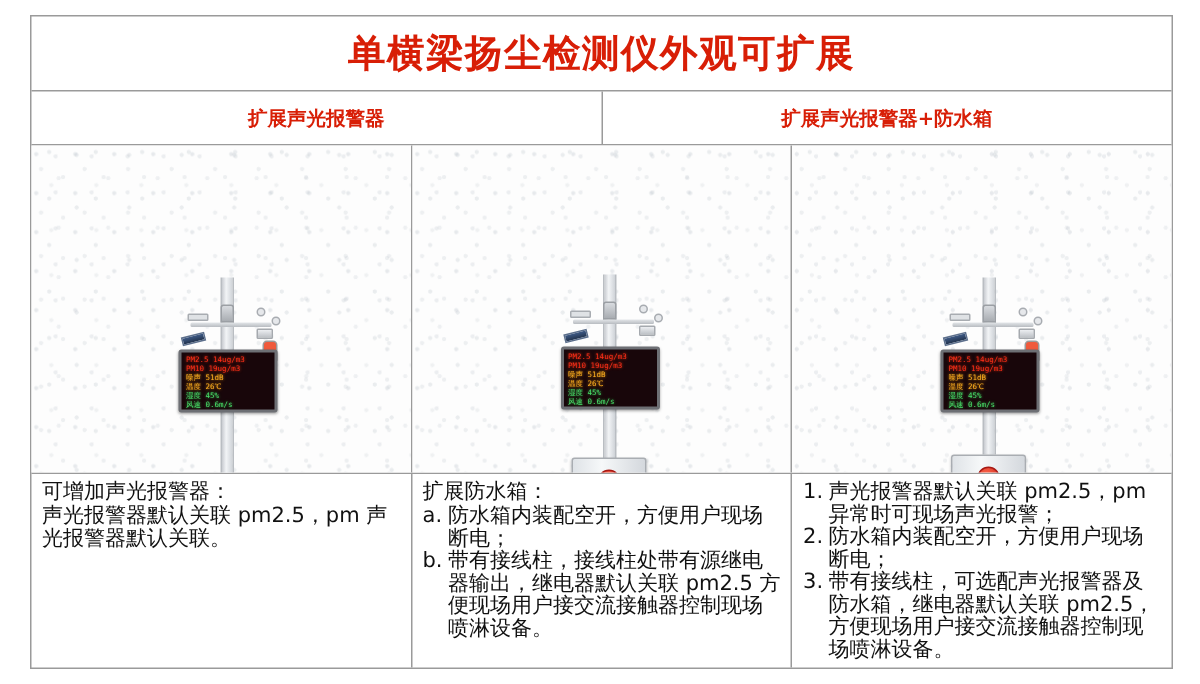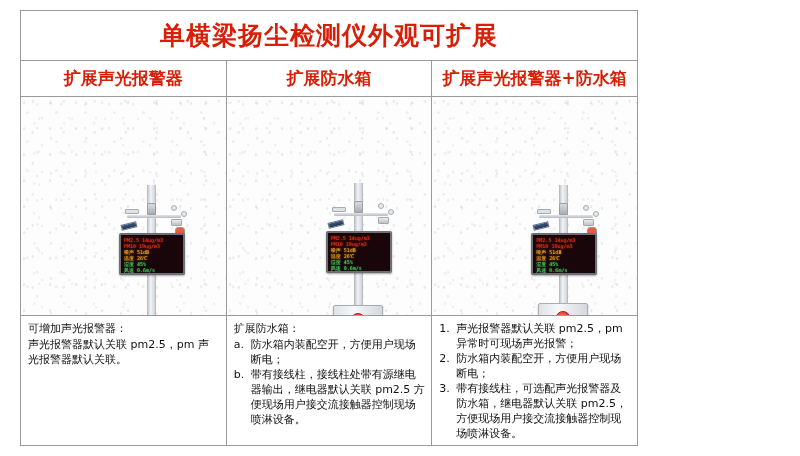--- a/index.html
+++ b/index.html
@@ -17,21 +17,21 @@
     position: relative;
     width: 800px;
     height: 456px;
     background: #ffffff;
     box-sizing: border-box;
   }
   .table {
     position: absolute;
     left: 20px;
     top: 10px;
-    width: 618px;
+    width: 762px;
     height: 436px;
     border: 1px solid #9a9a9a;
     box-sizing: border-box;
     display: flex;
     flex-direction: column;
     background: #fff;
   }
   .title-row {
     height: 52px;
     border-bottom: 1px solid #9a9a9a;
@@ -54,21 +54,21 @@
     box-sizing: border-box;
   }
   .header-cell {
     flex: 1;
     display: flex;
     align-items: center;
     justify-content: center;
     border-right: 1px solid #9a9a9a;
     box-sizing: border-box;
     color: #d81e06;
-    font-size: 17px;
+    font-size: 13px;
     font-weight: bold;
     font-family: "DejaVu Sans", sans-serif;
     text-align: center;
     padding: 0 4px;
   }
   .header-cell:last-child { border-right: none; text-align: right; }
 
   .image-row {
     height: 228px;
     display: flex;
@@ -202,21 +202,21 @@
     flex: 1;
     display: flex;
     box-sizing: border-box;
   }
   .text-cell {
     flex: 1;
     border-right: 1px solid #9a9a9a;
     box-sizing: border-box;
     padding: 5px 6px 4px 7px;
     font-family: "DejaVu Sans", sans-serif;
-    font-size: 11px;
+    font-size: 14px;
     line-height: 15px;
     color: #111;
   }
   .text-cell:last-child { border-right: none; }
   .text-head {
     margin-bottom: 1px;
   }
   .ordered {
     margin: 0;
     padding: 0;
@@ -241,21 +241,20 @@
 
 <div class="page">
   <div class="table">
 
     <div class="title-row">
       <div class="title-text">单横梁扬尘检测仪外观可扩展</div>
     </div>
 
     <div class="header-row">
       <div class="header-cell">扩展声光报警器</div>
-      <div class="header-cell">扩展防水箱</div>
       <div class="header-cell">扩展声光报警器+防水箱</div>
     </div>
 
     <div class="image-row">
 
       <div class="image-cell">
         <div class="bg-noise"></div>
         <div class="rig">
 
           <div class="pole" style="left:126px; top:88px; width:7px; height:195px;"></div>

